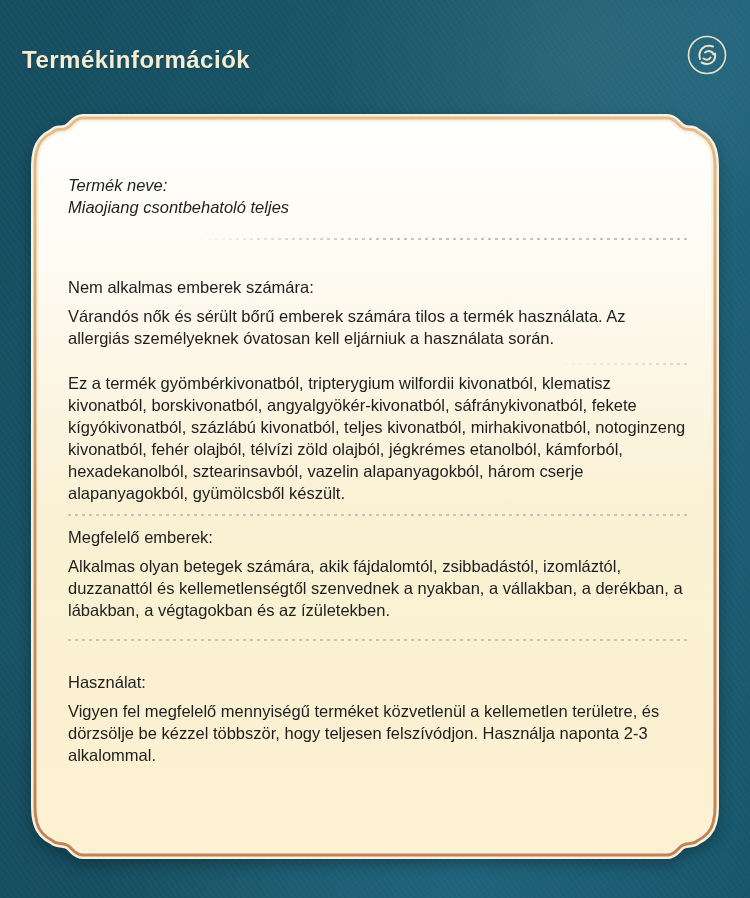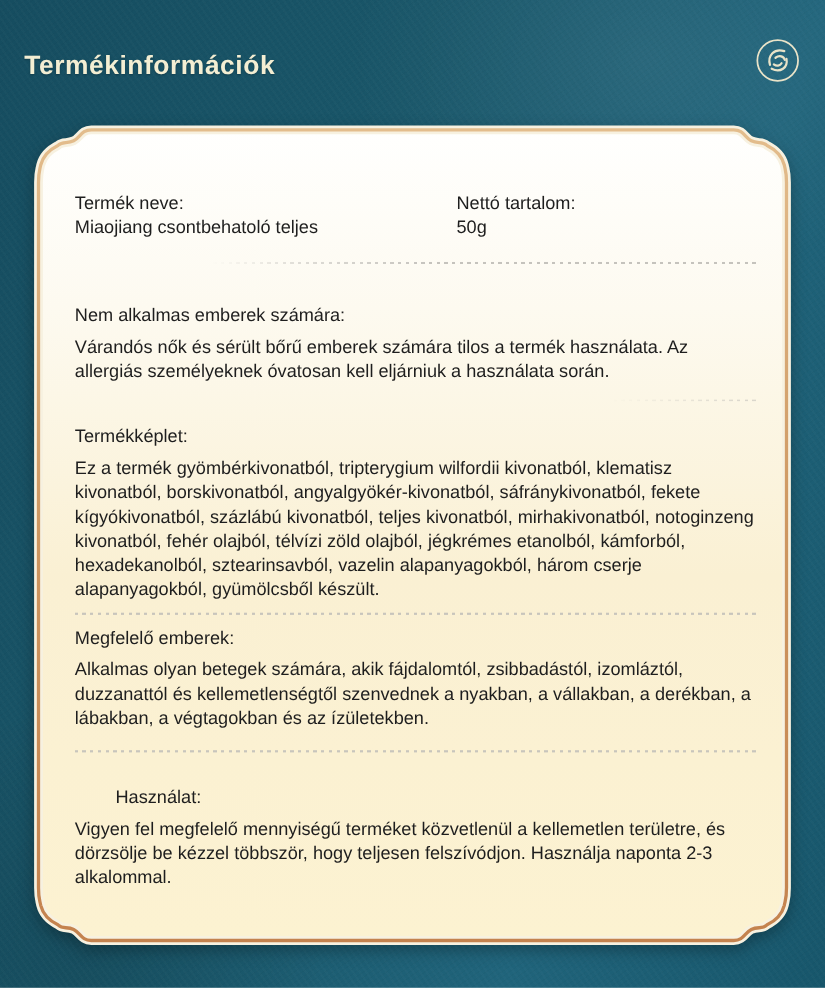--- a/index.html
+++ b/index.html
@@ -44,21 +44,21 @@
   }
   .card-frame{
     position:absolute; inset:0; width:696px; height:753px;
     filter:drop-shadow(0 5px 7px rgba(0,0,0,.28));
   }
   .card-content{
     position:absolute; left:41px; top:64px; width:622px;
     font-size:16.5px; line-height:22px; color:var(--text);
   }
 
-  .fields{display:flex;}
+  .fields{display:flex;font-style:italic;}
   .field{display:block;}
   .field-1{width:347px; flex:0 0 347px;}
   .field .label, .field .value{line-height:22px;}
 
   .divider{
     height:2px;
     background:repeating-linear-gradient(90deg, var(--divider-color) 0 3px, transparent 3px 7px);
   }
   .d1{margin-top:20px; opacity:.9;
       -webkit-mask-image:linear-gradient(90deg, transparent 0 20%, rgba(0,0,0,.55) 33%, #000 52%);
@@ -66,21 +66,21 @@
   .d2{margin-top:14px; opacity:.55;
       -webkit-mask-image:linear-gradient(90deg, transparent 0 78%, rgba(0,0,0,.6) 90%, #000 98%);
       mask-image:linear-gradient(90deg, transparent 0 78%, rgba(0,0,0,.6) 90%, #000 98%);}
   .d3{margin-top:10px; opacity:.85;}
   .d4{margin-top:18px; opacity:.85;}
 
   .section .heading{line-height:22px;}
   .sec1 .heading{margin-top:36px;}
   .sec2 .heading{margin-top:21px;}
   .sec3 .heading{margin-top:10px;}
-  .sec4 .heading{margin-top:30px;margin-left:37px;}
+  .sec4 .heading{margin-top:30px;}
   .section p{margin-top:7px;}
 </style>
 </head>
 <body>
 
 <h1 class="page-title">Termékinformációk</h1>
 
 <div class="brand-logo">
   <svg viewBox="0 0 44 44" aria-hidden="true">
     <circle cx="22" cy="22" r="18.5" fill="none" stroke="#e9e3c8" stroke-width="1.6"></circle>
@@ -126,37 +126,32 @@
              c 0,-10 1,-11 2,-16 c 2,-8 8,-14 16,-18 c 4,-4 8,-1 14,-4 c 6,-3 7,-10 16,-10 Z" fill="none" stroke="url(#goldgrad)" stroke-width="3"></path>
   </svg>
 
   <div class="card-content">
 
     <div class="fields">
       <div class="field field-1">
         <div class="label">Termék neve:</div>
         <div class="value">Miaojiang csontbehatoló teljes</div>
       </div>
-      <div class="field field-2">
-        <div class="label">Nettó tartalom:</div>
-        <div class="value">50g</div>
-      </div>
     </div>
 
     <div class="divider d1"></div>
 
     <div class="section sec1">
       <div class="heading">Nem alkalmas emberek számára:</div>
       <p>Várandós nők és sérült bőrű emberek számára tilos a termék használata. Az allergiás személyeknek óvatosan kell eljárniuk a használata során.</p>
     </div>
 
     <div class="divider d2"></div>
 
     <div class="section sec2">
-      <div class="heading">Termékképlet:</div>
       <p>Ez a termék gyömbérkivonatból, tripterygium wilfordii kivonatból, klematisz kivonatból, borskivonatból, angyalgyökér-kivonatból, sáfránykivonatból, fekete kígyókivonatból, százlábú kivonatból, teljes kivonatból, mirhakivonatból, notoginzeng kivonatból, fehér olajból, télvízi zöld olajból, jégkrémes etanolból, kámforból, hexadekanolból, sztearinsavból, vazelin alapanyagokból, három cserje alapanyagokból, gyümölcsből készült.</p>
     </div>
 
     <div class="divider d3"></div>
 
     <div class="section sec3">
       <div class="heading">Megfelelő emberek:</div>
       <p>Alkalmas olyan betegek számára, akik fájdalomtól, zsibbadástól, izomláztól, duzzanattól és kellemetlenségtől szenvednek a nyakban, a vállakban, a derékban, a lábakban, a végtagokban és az ízületekben.</p>
     </div>
 

